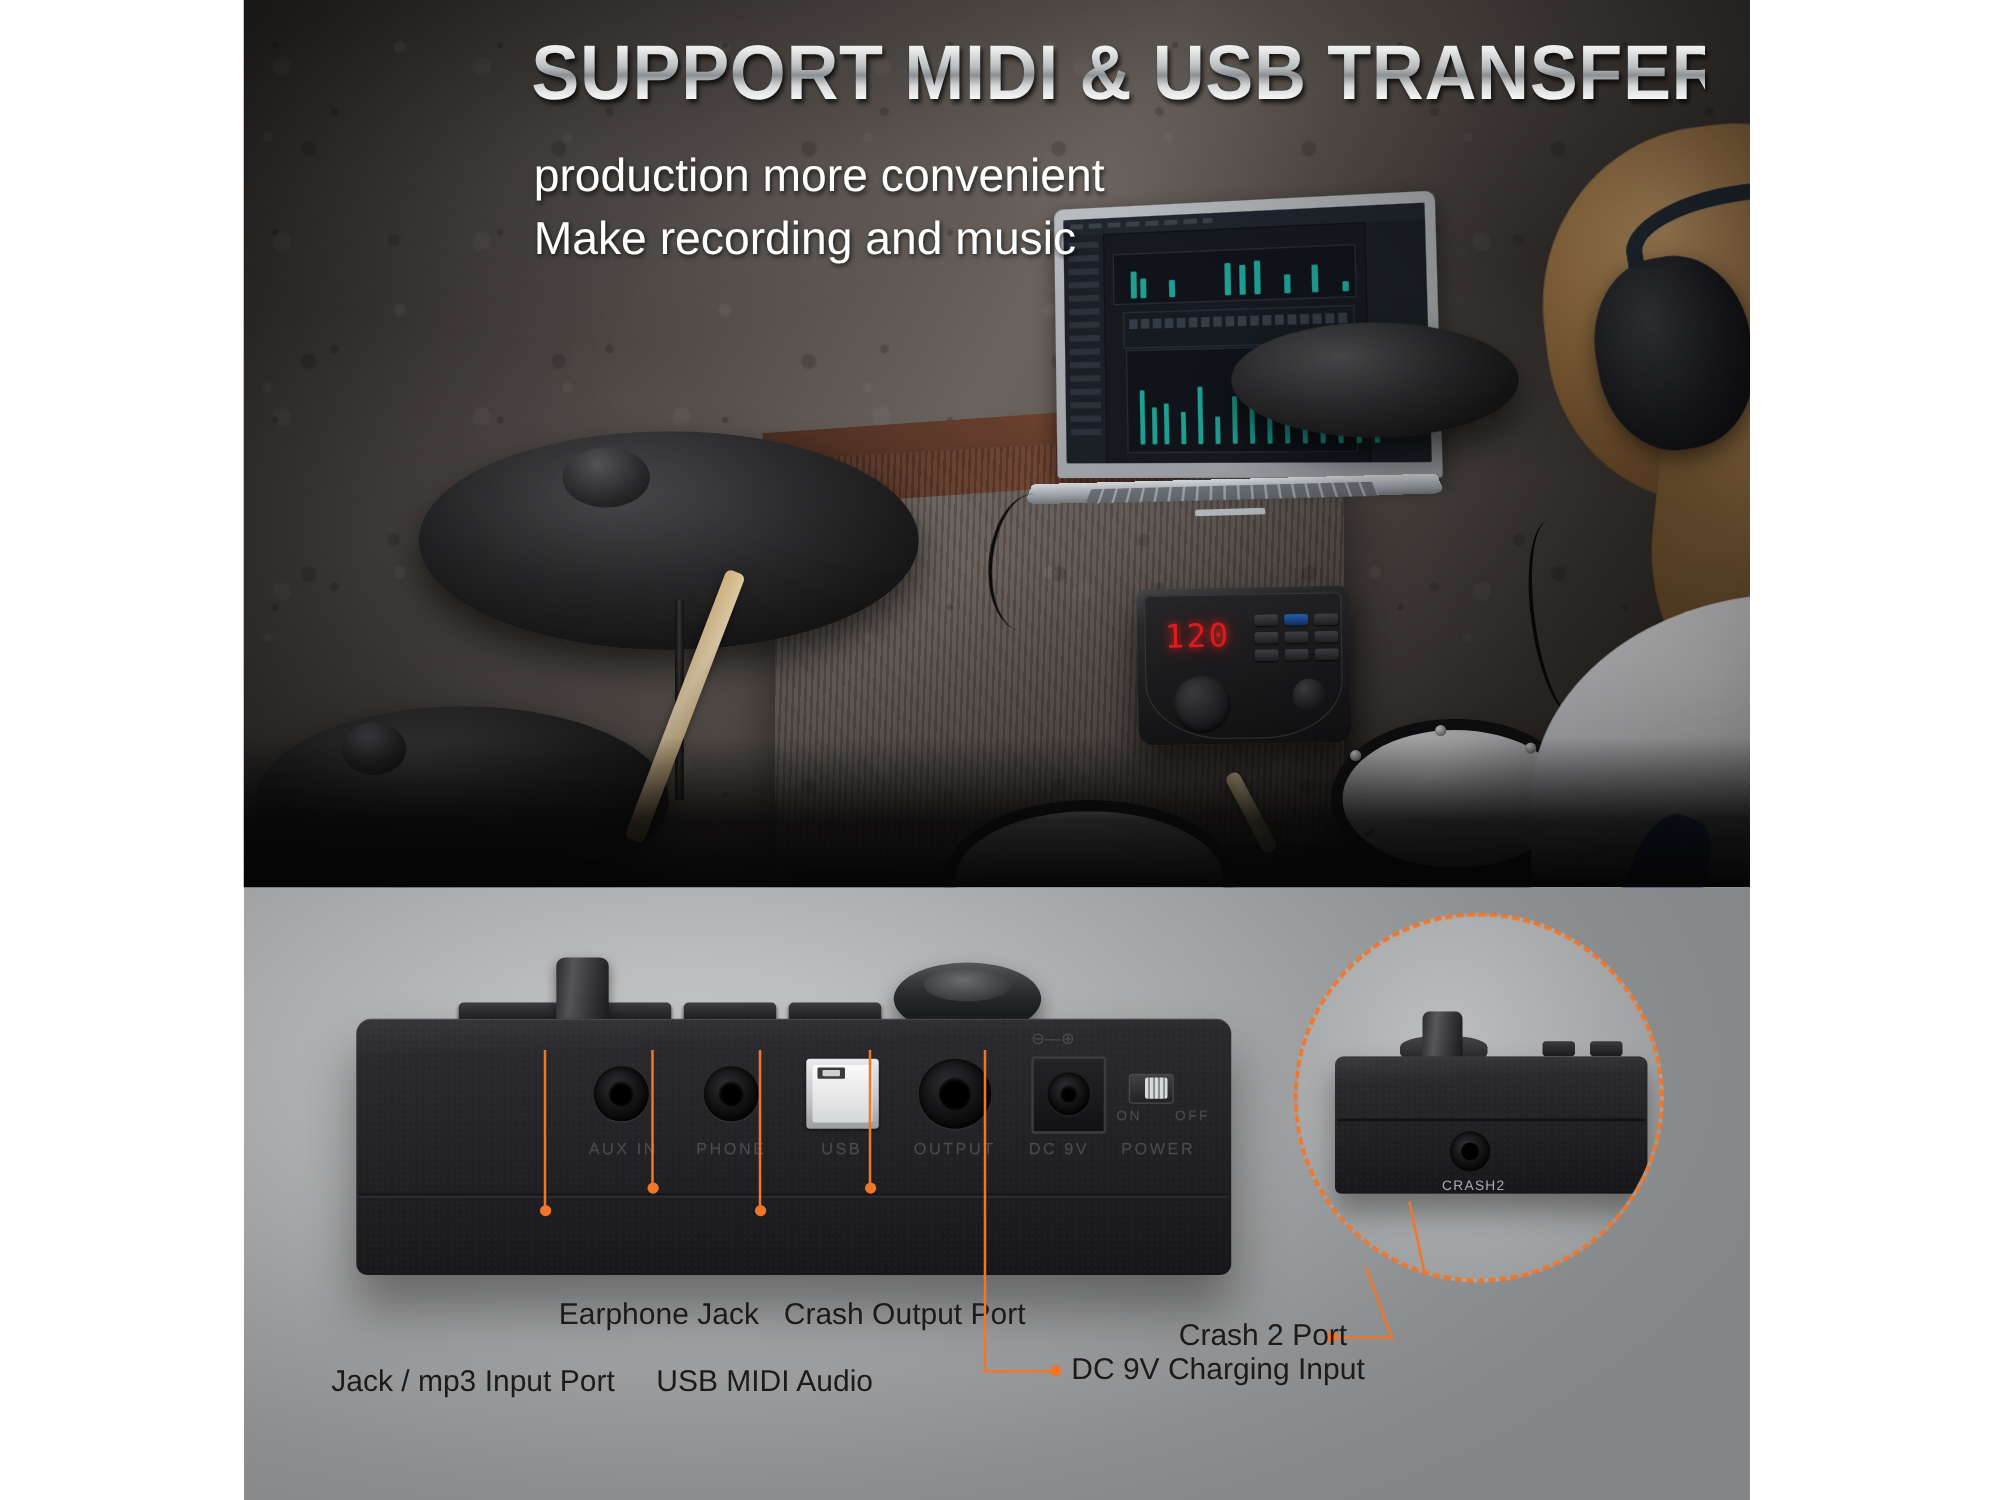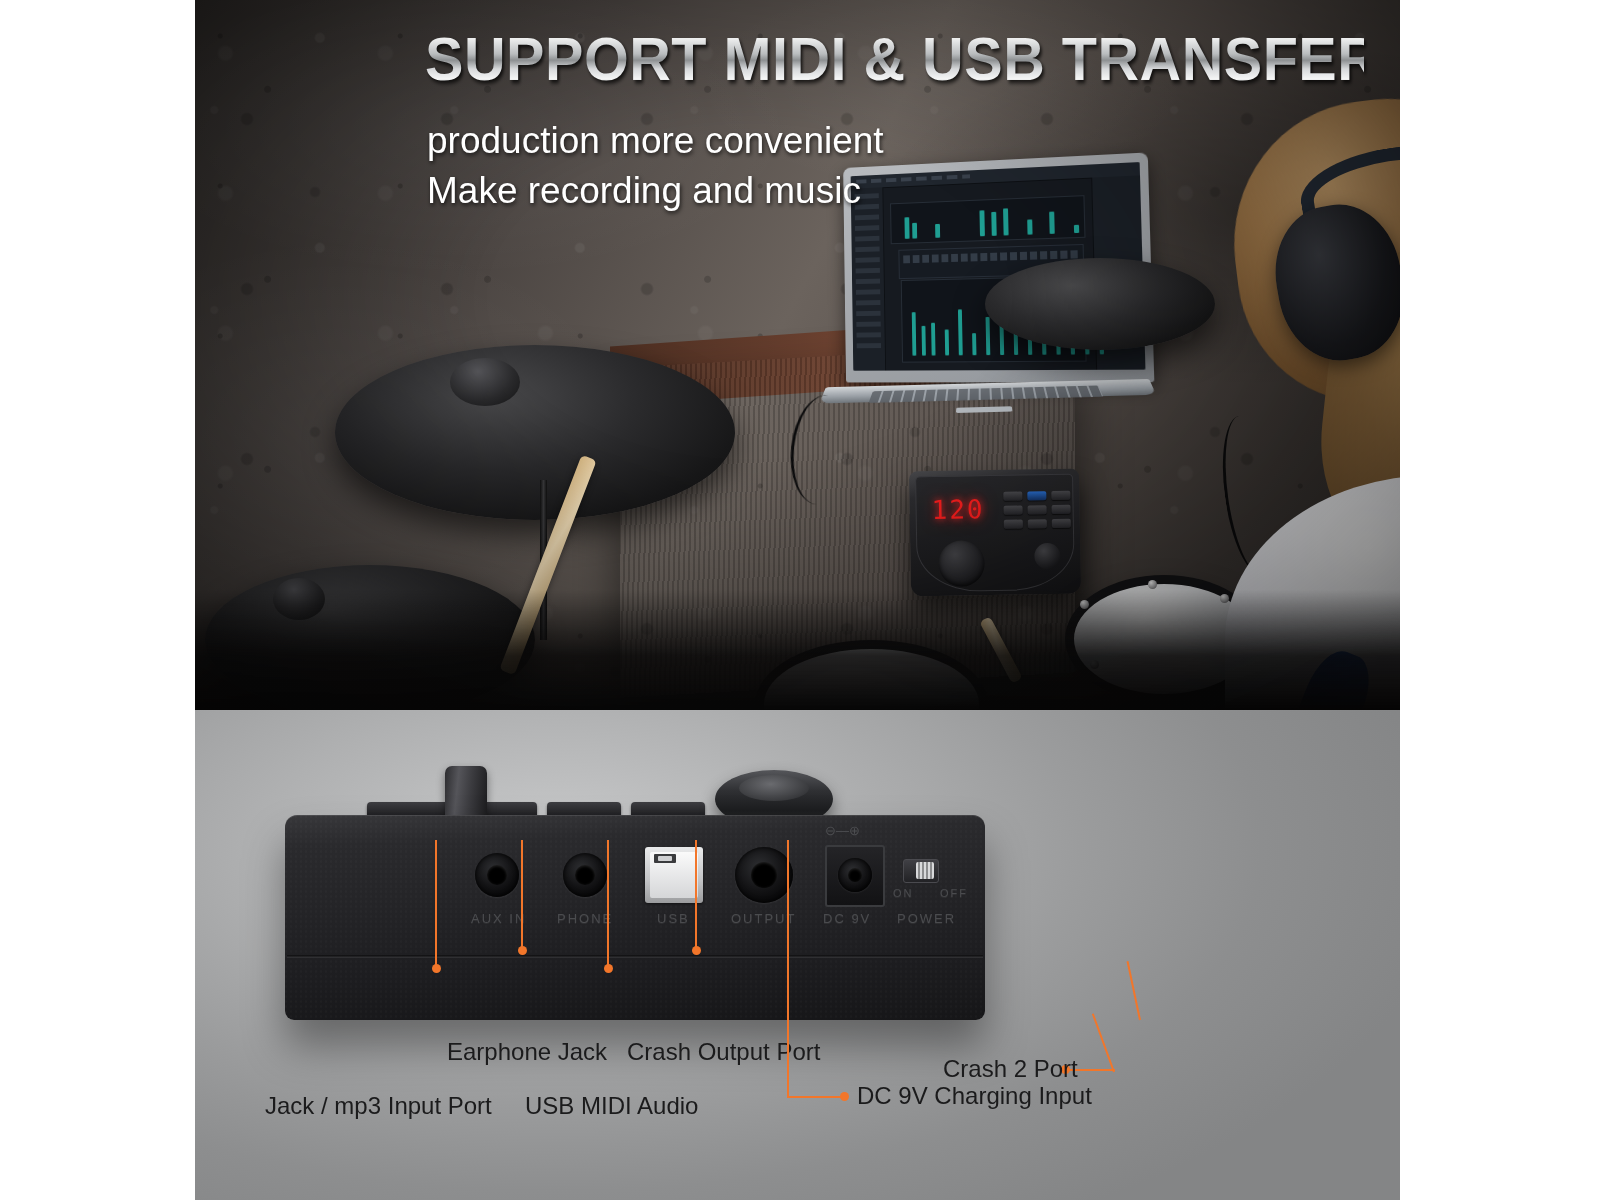--- a/index.html
+++ b/index.html
@@ -390,20 +390,33 @@
       <div class="silk" style="left:655px;top:72px;font-size:11px;">OFF</div>
 
       <div class="silk" style="left:186px;top:96px;">AUX IN</div>
       <div class="silk" style="left:272px;top:96px;">PHONE</div>
       <div class="silk" style="left:372px;top:96px;">USB</div>
       <div class="silk" style="left:446px;top:96px;">OUTPUT</div>
       <div class="silk" style="left:538px;top:96px;">DC 9V</div>
       <div class="silk" style="left:612px;top:96px;">POWER</div>
     </div>
 
+    <div class="inset">
+      <div class="insettop"></div>
+      <div class="insetknob2"></div>
+      <div class="insetknob"></div>
+      <div class="insetbtn" style="left:196px;top:100px;width:26px;"></div>
+      <div class="insetbtn" style="left:234px;top:100px;width:26px;"></div>
+      <div class="insetdev"></div>
+      <div class="insetseam"></div>
+      <div class="insetjack">
+        <div class="insetjackin"></div>
+      </div>
+      <div class="crashlabel">CRASH2</div>
+    </div>
 
     <div class="lead" style="left:240px;top:130px;width:2px;height:128px;"></div>
     <div class="dot" style="left:237px;top:254px;"></div>
     <div class="clabel" style="left:70px;top:382px;">Jack / mp3 Input Port</div>
 
     <div class="lead" style="left:326px;top:130px;width:2px;height:110px;"></div>
     <div class="dot" style="left:323px;top:236px;"></div>
     <div class="clabel" style="left:252px;top:328px;">Earphone Jack</div>
 
     <div class="lead" style="left:412px;top:130px;width:2px;height:128px;"></div>

